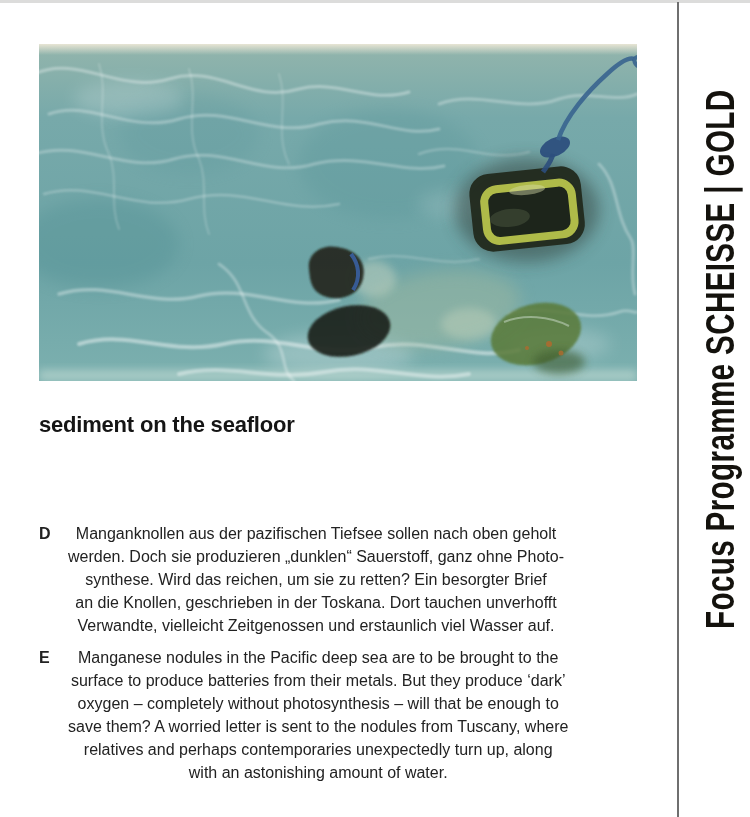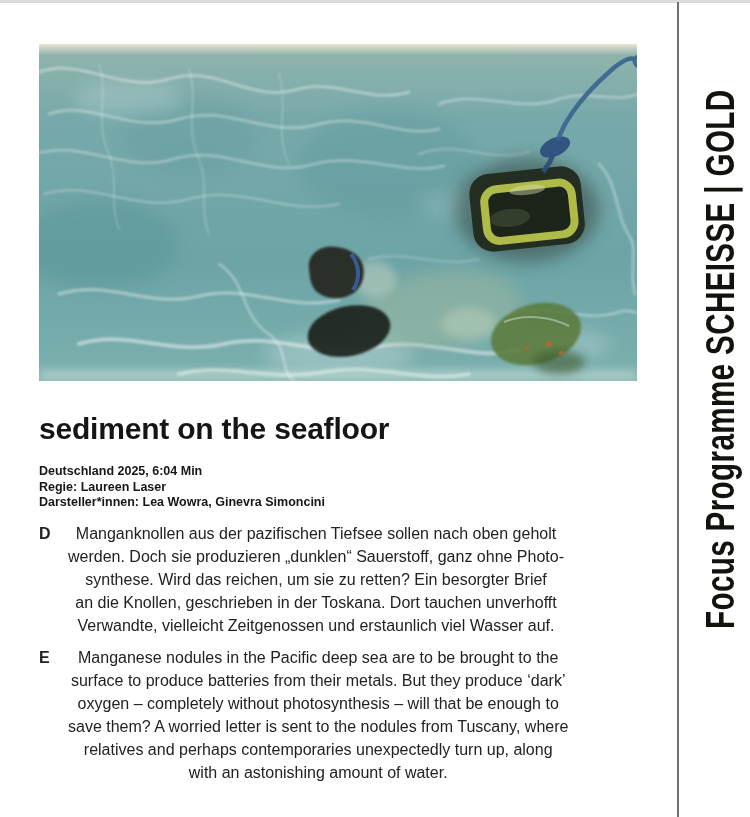--- a/index.html
+++ b/index.html
@@ -15,21 +15,21 @@
     transform:rotate(-90deg);transform-origin:0 0;
     font-weight:700;font-size:40px;line-height:1.05;color:#14120d;white-space:nowrap;
   }
   .sidebar-text .inner{display:inline-block;transform:scaleX(0.74);transform-origin:0 0;letter-spacing:.5px;}
 
   .still{position:absolute;left:39px;top:44px;width:598px;height:337px;margin:0;}
   .still svg{display:block;}
 
   .film-title{
     position:absolute;left:39px;top:412px;margin:0;
-    font-size:30px;font-weight:700;letter-spacing:-0.2px;color:#151515;
+    font-size:22px;font-weight:700;letter-spacing:-0.2px;color:#151515;
   }
   .meta{
     position:absolute;left:39px;top:464px;
     font-size:12.5px;font-weight:700;line-height:15.5px;color:#171717;
     white-space:pre-line;
   }
   .synopsis{
     position:absolute;left:39px;width:606px;display:flex;
     font-size:16px;line-height:23px;color:#222222;
   }
@@ -134,23 +134,20 @@
         <path d="M 514 110 C 512 118, 508 122, 504 128" stroke="#2c4e7c" stroke-width="5" fill="none" opacity="0.9"></path>
         <ellipse cx="516" cy="103" rx="16" ry="9" fill="#2d4f7d" opacity="0.95" transform="rotate(-25 516 103)"></ellipse>
         <path d="M 519 96 C 527 72, 549 47, 568 30 C 581 18, 590 13, 595 15" stroke="#38648f" stroke-width="4.5" fill="none" opacity="0.9"></path>
         <path d="M 595 15 c 8 -6, 14 -3, 11 4 c -2 6, -10 5, -11 -4" stroke="#38648f" stroke-width="4" fill="none" opacity="0.9"></path>
       </g>
     </svg>
   </figure>
 
   <h1 class="film-title">sediment on the seafloor</h1>
 
-  <div class="meta">Deutschland 2025, 6:04 Min
-Regie: Laureen Laser
-Darsteller*innen: Lea Wowra, Ginevra Simoncini</div>
 
   <section class="synopsis syn-d">
     <span class="lang">D</span>
     <p>Manganknollen aus der pazifischen Tiefsee sollen nach oben geholt
 werden. Doch sie produzieren „dunklen“ Sauerstoff, ganz ohne Photo-
 synthese. Wird das reichen, um sie zu retten? Ein besorgter Brief
 an die Knollen, geschrieben in der Toskana. Dort tauchen unverhofft
 Verwandte, vielleicht Zeitgenossen und erstaunlich viel Wasser auf.</p>
   </section>
 

